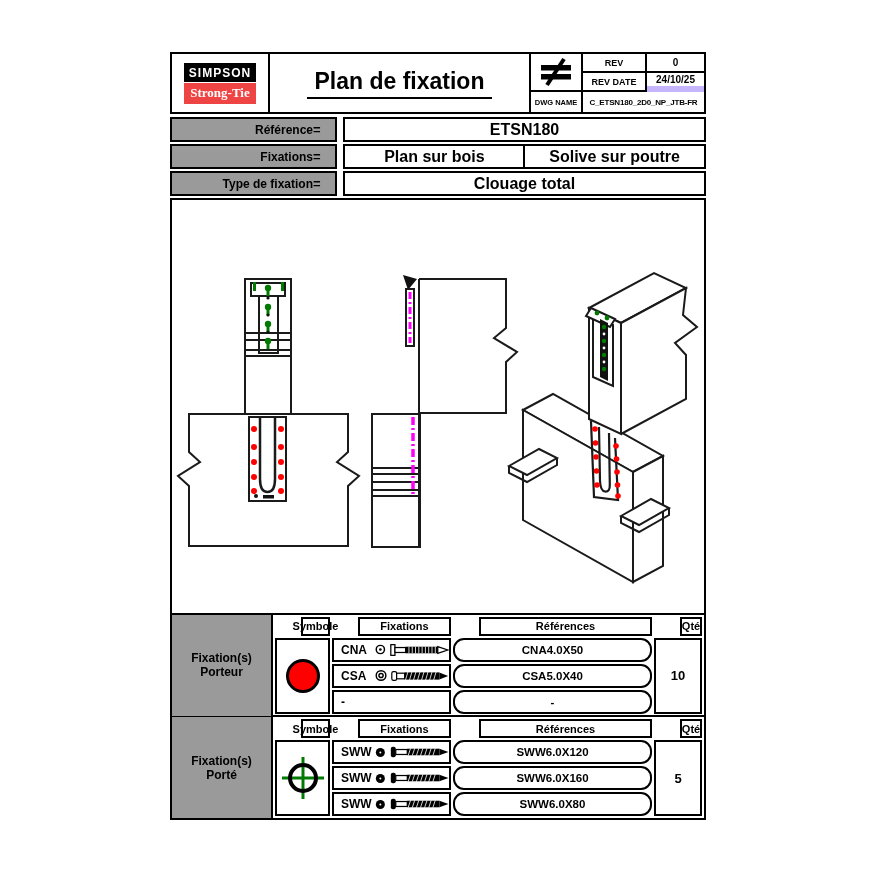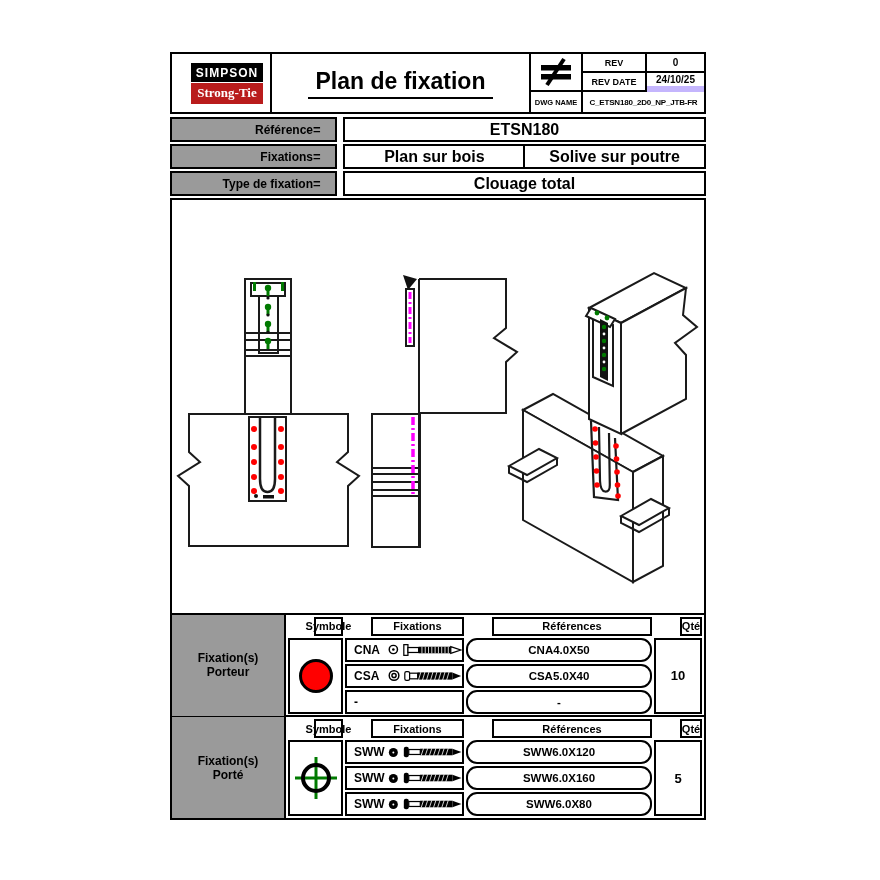--- a/index.html
+++ b/index.html
@@ -5,25 +5,25 @@
   html,body{margin:0;padding:0;}
   body{
     width:880px;height:880px;background:#ffffff;position:relative;
     font-family:"Liberation Sans",sans-serif;color:#000;
     -webkit-font-smoothing:antialiased;
   }
   .sheet{position:absolute;left:170px;top:52px;width:536px;height:775px;}
 
   
   .hdr{display:flex;height:62px;border:2.5px solid #000;box-sizing:border-box;background:#fff;}
-  .logo-cell{width:86px;display:flex;align-items:center;justify-content:center;margin-left:12px;}
+  .logo-cell{width:96px;display:flex;align-items:center;justify-content:center;}
   .logo{width:72px;}
   .logo-top{background:#000;color:#fff;font-weight:bold;font-size:12px;letter-spacing:1px;
     text-align:center;padding:3px 2px 2px;}
-  .logo-bottom{background:#b91c1c;color:#fff;font-family:"Liberation Serif",serif;font-weight:bold;
+  .logo-bottom{background:#ef4444;color:#fff;font-family:"Liberation Serif",serif;font-weight:bold;
     font-size:13px;text-align:center;padding:2px 1px 3px;margin-top:1px;}
   .title-cell{flex:1;border-left:2.5px solid #000;border-right:2.5px solid #000;
     display:flex;align-items:center;justify-content:center;}
   .title{font-size:23px;font-weight:bold;border-bottom:2.5px solid #000;padding:0 8px 2px;}
   .rev-block{width:173px;display:grid;grid-template-columns:52px 64px 1fr;grid-template-rows:19px 19px 1fr;}
   .rev-block>div{display:flex;align-items:center;justify-content:center;box-sizing:border-box;}
   .neq-cell{grid-column:1;grid-row:1/3;border-right:2px solid #000;border-bottom:2px solid #000;}
   .rev-l{grid-column:2;grid-row:1;border-right:2px solid #000;border-bottom:2px solid #000;font-size:9px;font-weight:bold;}
   .rev-v{grid-column:3;grid-row:1;border-bottom:2px solid #000;font-size:10px;font-weight:bold;}
   .revd-l{grid-column:2;grid-row:2;border-right:2px solid #000;border-bottom:2px solid #000;font-size:9px;font-weight:bold;}
@@ -42,21 +42,21 @@
   .i-val{flex:1;border:2.5px solid #000;box-sizing:border-box;display:flex;align-items:center;
     justify-content:center;font-weight:bold;font-size:16px;background:#fff;}
   .i-val+.i-val{margin-left:-2.5px;}
 
   
   .draw{height:417px;border:2.5px solid #000;box-sizing:border-box;background:#fff;position:relative;overflow:hidden;}
   .draw svg{display:block;}
 
   
   .fixtable{display:flex;height:105px;border:2.5px solid #000;box-sizing:border-box;background:#fff;margin-top:-2.5px;}
-  .group-cell{width:114px;background:#9a9a9a;border-right:2.5px solid #000;box-sizing:border-box;
+  .group-cell{width:101px;background:#9a9a9a;border-right:2.5px solid #000;box-sizing:border-box;
     display:flex;align-items:center;justify-content:center;text-align:center;
     font-weight:bold;font-size:12px;line-height:14px;}
   .ft-grid{flex:1;display:grid;grid-template-columns:55px 119px 1fr 48px;grid-template-rows:19px 1fr 1fr 1fr;
     gap:2px;padding:2px;box-sizing:border-box;}
   .ft-grid>div{box-sizing:border-box;border:2px solid #000;display:flex;align-items:center;justify-content:center;background:#fff;}
   .ft-h{background:#9a9a9a;font-weight:bold;font-size:11px;margin-left:26px;}
   .c1{grid-column:1}.c2{grid-column:2}.c3{grid-column:3}.c4{grid-column:4}
   .ft-symbol{grid-column:1;grid-row:2/5;}
   .ft-qty{grid-column:4;grid-row:2/5;font-weight:bold;font-size:13px;}
   .ft-fix{justify-content:flex-start !important;padding-left:7px;gap:4px;}

